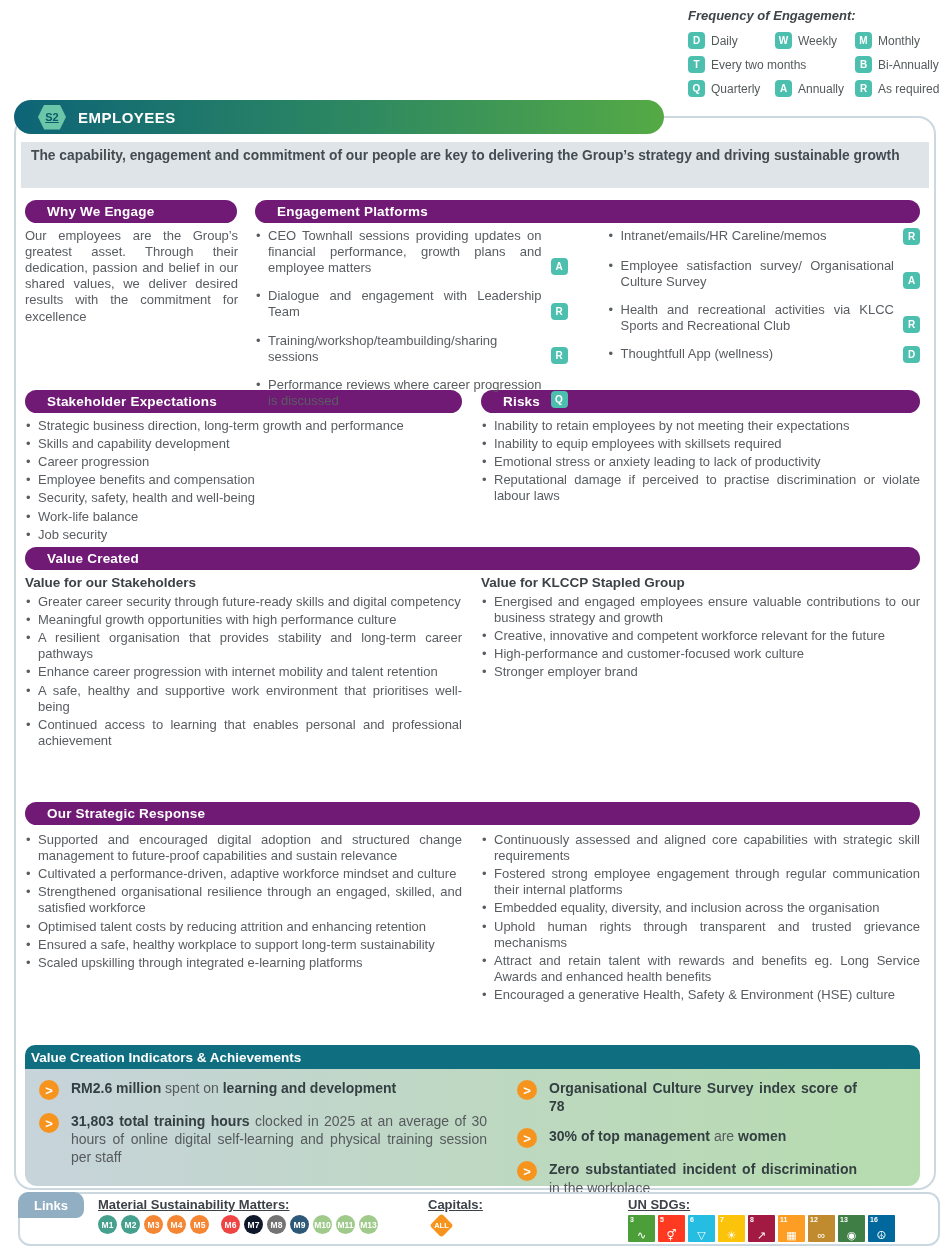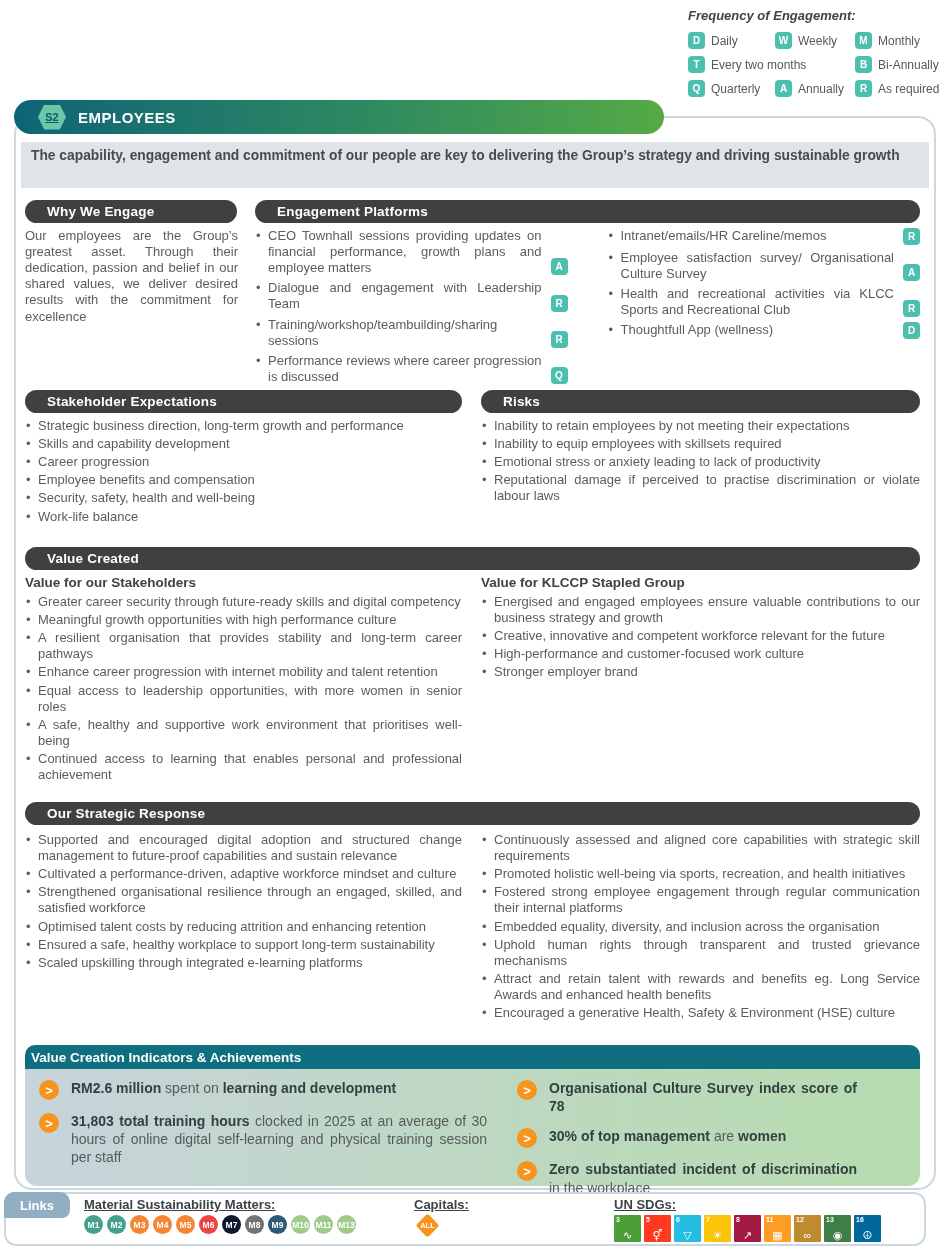--- a/index.html
+++ b/index.html
@@ -26,39 +26,39 @@
            clip-path:polygon(22% 0,78% 0,100% 50%,78% 100%,22% 100%,0 50%);
            display:flex;align-items:center;justify-content:center;color:#0b5b6b;font-weight:bold;font-size:11px;flex:none;text-decoration:underline;}
   .header-title{color:#fff;font-weight:bold;font-size:15px;letter-spacing:.5px;margin-left:12px;}
 
   
   .intro{position:absolute;left:21px;top:142px;width:908px;height:46px;background:#dfe4e8;z-index:3;
          box-sizing:border-box;padding:5px 10px;font-size:13.8px;font-weight:bold;color:#454c51;
          text-align:justify;line-height:1.3;}
 
   
-  .pill{position:absolute;height:23px;background:#404040;border-radius:12px;color:#fff;font-weight:bold;
+  .pill{position:absolute;height:23px;background:#701a75;border-radius:12px;color:#fff;font-weight:bold;
         font-size:13.5px;display:flex;align-items:center;padding-left:22px;box-sizing:border-box;z-index:3;
         letter-spacing:.2px;}
   #pill-why{left:25px;top:200px;width:212px;}
   #pill-platforms{left:255px;top:200px;width:665px;}
   #pill-stake{left:25px;top:390px;width:437px;}
   #pill-risks{left:481px;top:390px;width:439px;}
   #pill-value{left:25px;top:547px;width:895px;}
   #pill-strategy{left:25px;top:802px;width:895px;}
 
   .body-text{font-size:13px;color:#595d61;line-height:1.24;text-align:justify;}
   .bullet-li{position:relative;padding-left:13px;}
   .bullet-li::before{content:"\2022";position:absolute;left:1px;top:0;}
   .bullet-list{display:flex;flex-direction:column;gap:2px;z-index:3;}
 
   #why-text{position:absolute;left:25px;top:228px;width:213px;z-index:3;}
 
   #platforms{position:absolute;left:255px;top:228px;width:665px;display:flex;gap:40px;z-index:3;}
-  .plat-col{flex:1;display:flex;flex-direction:column;gap:4px;}
+  .plat-col{flex:1;display:flex;flex-direction:column;gap:12px;}
   .plat-item{display:flex;gap:8px;}
   .plat-text{flex:1;}
   .plat-badge-wrap{width:18px;display:flex;align-items:flex-end;justify-content:flex-end;padding-bottom:1px;flex:none;}
 
   #stake-list{position:absolute;left:25px;top:418px;width:437px;}
   #risks-list{position:absolute;left:481px;top:418px;width:439px;}
 
   #value-left{position:absolute;left:25px;top:575px;width:437px;z-index:3;}
   #value-right{position:absolute;left:481px;top:575px;width:439px;z-index:3;}
   .col-heading{font-size:13.5px;font-weight:bold;color:#3c4247;margin-bottom:4px;}
@@ -76,21 +76,21 @@
   .ach-col{display:flex;flex-direction:column;gap:12px;}
   .ach-col-left{width:448px;flex:none;}
   .ach-col-right{width:340px;flex:none;}
   .ach-item{display:flex;gap:12px;align-items:flex-start;}
   .ach-icon{width:20px;height:20px;border-radius:50%;background:#f7941e;color:#fff;display:flex;
             align-items:center;justify-content:center;font-weight:bold;font-size:13px;flex:none;margin-top:1px;}
   .ach-text{font-size:14px;line-height:1.3;color:#565a5d;text-align:justify;}
   .ach-text b{color:#343f42;}
 
   
-  #links-box{position:absolute;left:4px;top:1192px;width:922px;height:54px;background:#fff;
+  #links-box{position:absolute;left:18px;top:1192px;width:922px;height:54px;background:#fff;
              border:2px solid #cbd8e0;border-radius:12px;box-sizing:border-box;z-index:3;}
   #links-tab{position:absolute;left:-2px;top:-2px;width:66px;height:26px;background:#92aec3;
              border-radius:10px 10px 8px 0;color:#fff;font-weight:bold;font-size:13px;
              display:flex;align-items:center;justify-content:center;}
   .links-label{font-weight:bold;font-size:13px;color:#3c4247;text-decoration:underline;}
   #msm{position:absolute;left:78px;top:3px;}
   #msm-badges{display:flex;gap:4px;margin-top:3px;}
   .m-badge{width:19px;height:19px;border-radius:50%;color:#fff;font-weight:bold;font-size:8.5px;
            display:flex;align-items:center;justify-content:center;flex:none;}
   #capitals{position:absolute;left:408px;top:3px;}
@@ -218,36 +218,36 @@
     </div>
 </div>
 
 <div class="bullet-list" id="stake-list">
     <div class="bullet-li body-text">Strategic business direction, long-term growth and performance</div>
     <div class="bullet-li body-text">Skills and capability development</div>
     <div class="bullet-li body-text">Career progression</div>
     <div class="bullet-li body-text">Employee benefits and compensation</div>
     <div class="bullet-li body-text">Security, safety, health and well-being</div>
     <div class="bullet-li body-text">Work-life balance</div>
+    <div class="bullet-li body-text">Job security</div>
   </div>
 <div class="bullet-list" id="risks-list">
     <div class="bullet-li body-text">Inability to retain employees by not meeting their expectations</div>
     <div class="bullet-li body-text">Inability to equip employees with skillsets required</div>
     <div class="bullet-li body-text">Emotional stress or anxiety leading to lack of productivity</div>
     <div class="bullet-li body-text">Reputational damage if perceived to practise discrimination or violate labour laws</div>
   </div>
 
 <div id="value-left">
   <div class="col-heading">Value for our Stakeholders</div>
   <div class="bullet-list" id="value-left-list">
       <div class="bullet-li body-text">Greater career security through future-ready skills and digital competency</div>
       <div class="bullet-li body-text">Meaningful growth opportunities with high performance culture</div>
       <div class="bullet-li body-text">A resilient organisation that provides stability and long-term career pathways</div>
       <div class="bullet-li body-text">Enhance career progression with internet mobility and talent retention</div>
-      <div class="bullet-li body-text">Equal access to leadership opportunities, with more women in senior roles</div>
       <div class="bullet-li body-text">A safe, healthy and supportive work environment that prioritises well-being</div>
       <div class="bullet-li body-text">Continued access to learning that enables personal and professional achievement</div>
     </div>
 </div>
 <div id="value-right">
   <div class="col-heading">Value for KLCCP Stapled Group</div>
   <div class="bullet-list" id="value-right-list">
       <div class="bullet-li body-text">Energised and engaged employees ensure valuable contributions to our business strategy and growth</div>
       <div class="bullet-li body-text">Creative, innovative and competent workforce relevant for the future</div>
       <div class="bullet-li body-text">High-performance and customer-focused work culture</div>
@@ -258,21 +258,20 @@
 <div class="bullet-list" id="strat-left">
     <div class="bullet-li body-text">Supported and encouraged digital adoption and structured change management to future-proof capabilities and sustain relevance</div>
     <div class="bullet-li body-text">Cultivated a performance-driven, adaptive workforce mindset and culture</div>
     <div class="bullet-li body-text">Strengthened organisational resilience through an engaged, skilled, and satisfied workforce</div>
     <div class="bullet-li body-text">Optimised talent costs by reducing attrition and enhancing retention</div>
     <div class="bullet-li body-text">Ensured a safe, healthy workplace to support long-term sustainability</div>
     <div class="bullet-li body-text">Scaled upskilling through integrated e-learning platforms</div>
   </div>
 <div class="bullet-list" id="strat-right">
     <div class="bullet-li body-text">Continuously assessed and aligned core capabilities with strategic skill requirements</div>
-    <div class="bullet-li body-text">Promoted holistic well-being via sports, recreation, and health initiatives</div>
     <div class="bullet-li body-text">Fostered strong employee engagement through regular communication their internal platforms</div>
     <div class="bullet-li body-text">Embedded equality, diversity, and inclusion across the organisation</div>
     <div class="bullet-li body-text">Uphold human rights through transparent and trusted grievance mechanisms</div>
     <div class="bullet-li body-text">Attract and retain talent with rewards and benefits eg. Long Service Awards and enhanced health benefits</div>
     <div class="bullet-li body-text">Encouraged a generative Health, Safety &amp; Environment (HSE) culture</div>
   </div>
 
 <div id="ach-header">Value Creation Indicators &amp; Achievements</div>
 <div id="ach-box">
   <div class="ach-col ach-col-left" id="ach-col1">
@@ -304,21 +303,21 @@
 <div id="links-box">
   <div id="links-tab">Links</div>
   <div id="msm">
     <div class="links-label">Material Sustainability Matters:</div>
     <div id="msm-badges">
         <span class="m-badge" style="background: rgb(69, 161, 142);">M1</span>
         <span class="m-badge" style="background: rgb(69, 161, 142);">M2</span>
         <span class="m-badge" style="background: rgb(245, 134, 52);">M3</span>
         <span class="m-badge" style="background: rgb(245, 134, 52);">M4</span>
         <span class="m-badge" style="background: rgb(245, 134, 52);">M5</span>
-        <span class="m-badge" style="background: #ef4444;">M6</span>
+        <span class="m-badge" style="background: #ef4444; margin-left: 8px;">M6</span>
         <span class="m-badge" style="background: #0f172a;">M7</span>
         <span class="m-badge" style="background: #737373;">M8</span>
         <span class="m-badge" style="background: rgb(46, 88, 120);">M9</span>
         <span class="m-badge" style="background: rgb(159, 202, 140);">M10</span>
         <span class="m-badge" style="background: rgb(159, 202, 140);">M11</span>
         <span class="m-badge" style="background: rgb(159, 202, 140);">M13</span>
       </div>
   </div>
   <div id="capitals">
     <div class="links-label">Capitals:</div>

